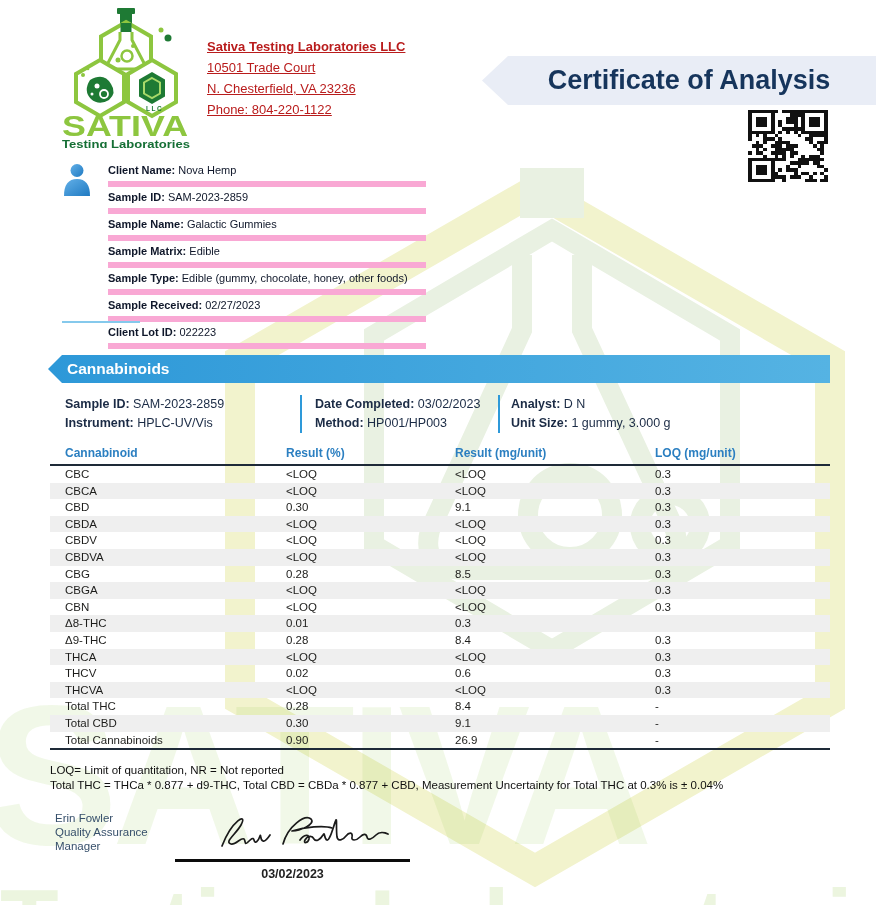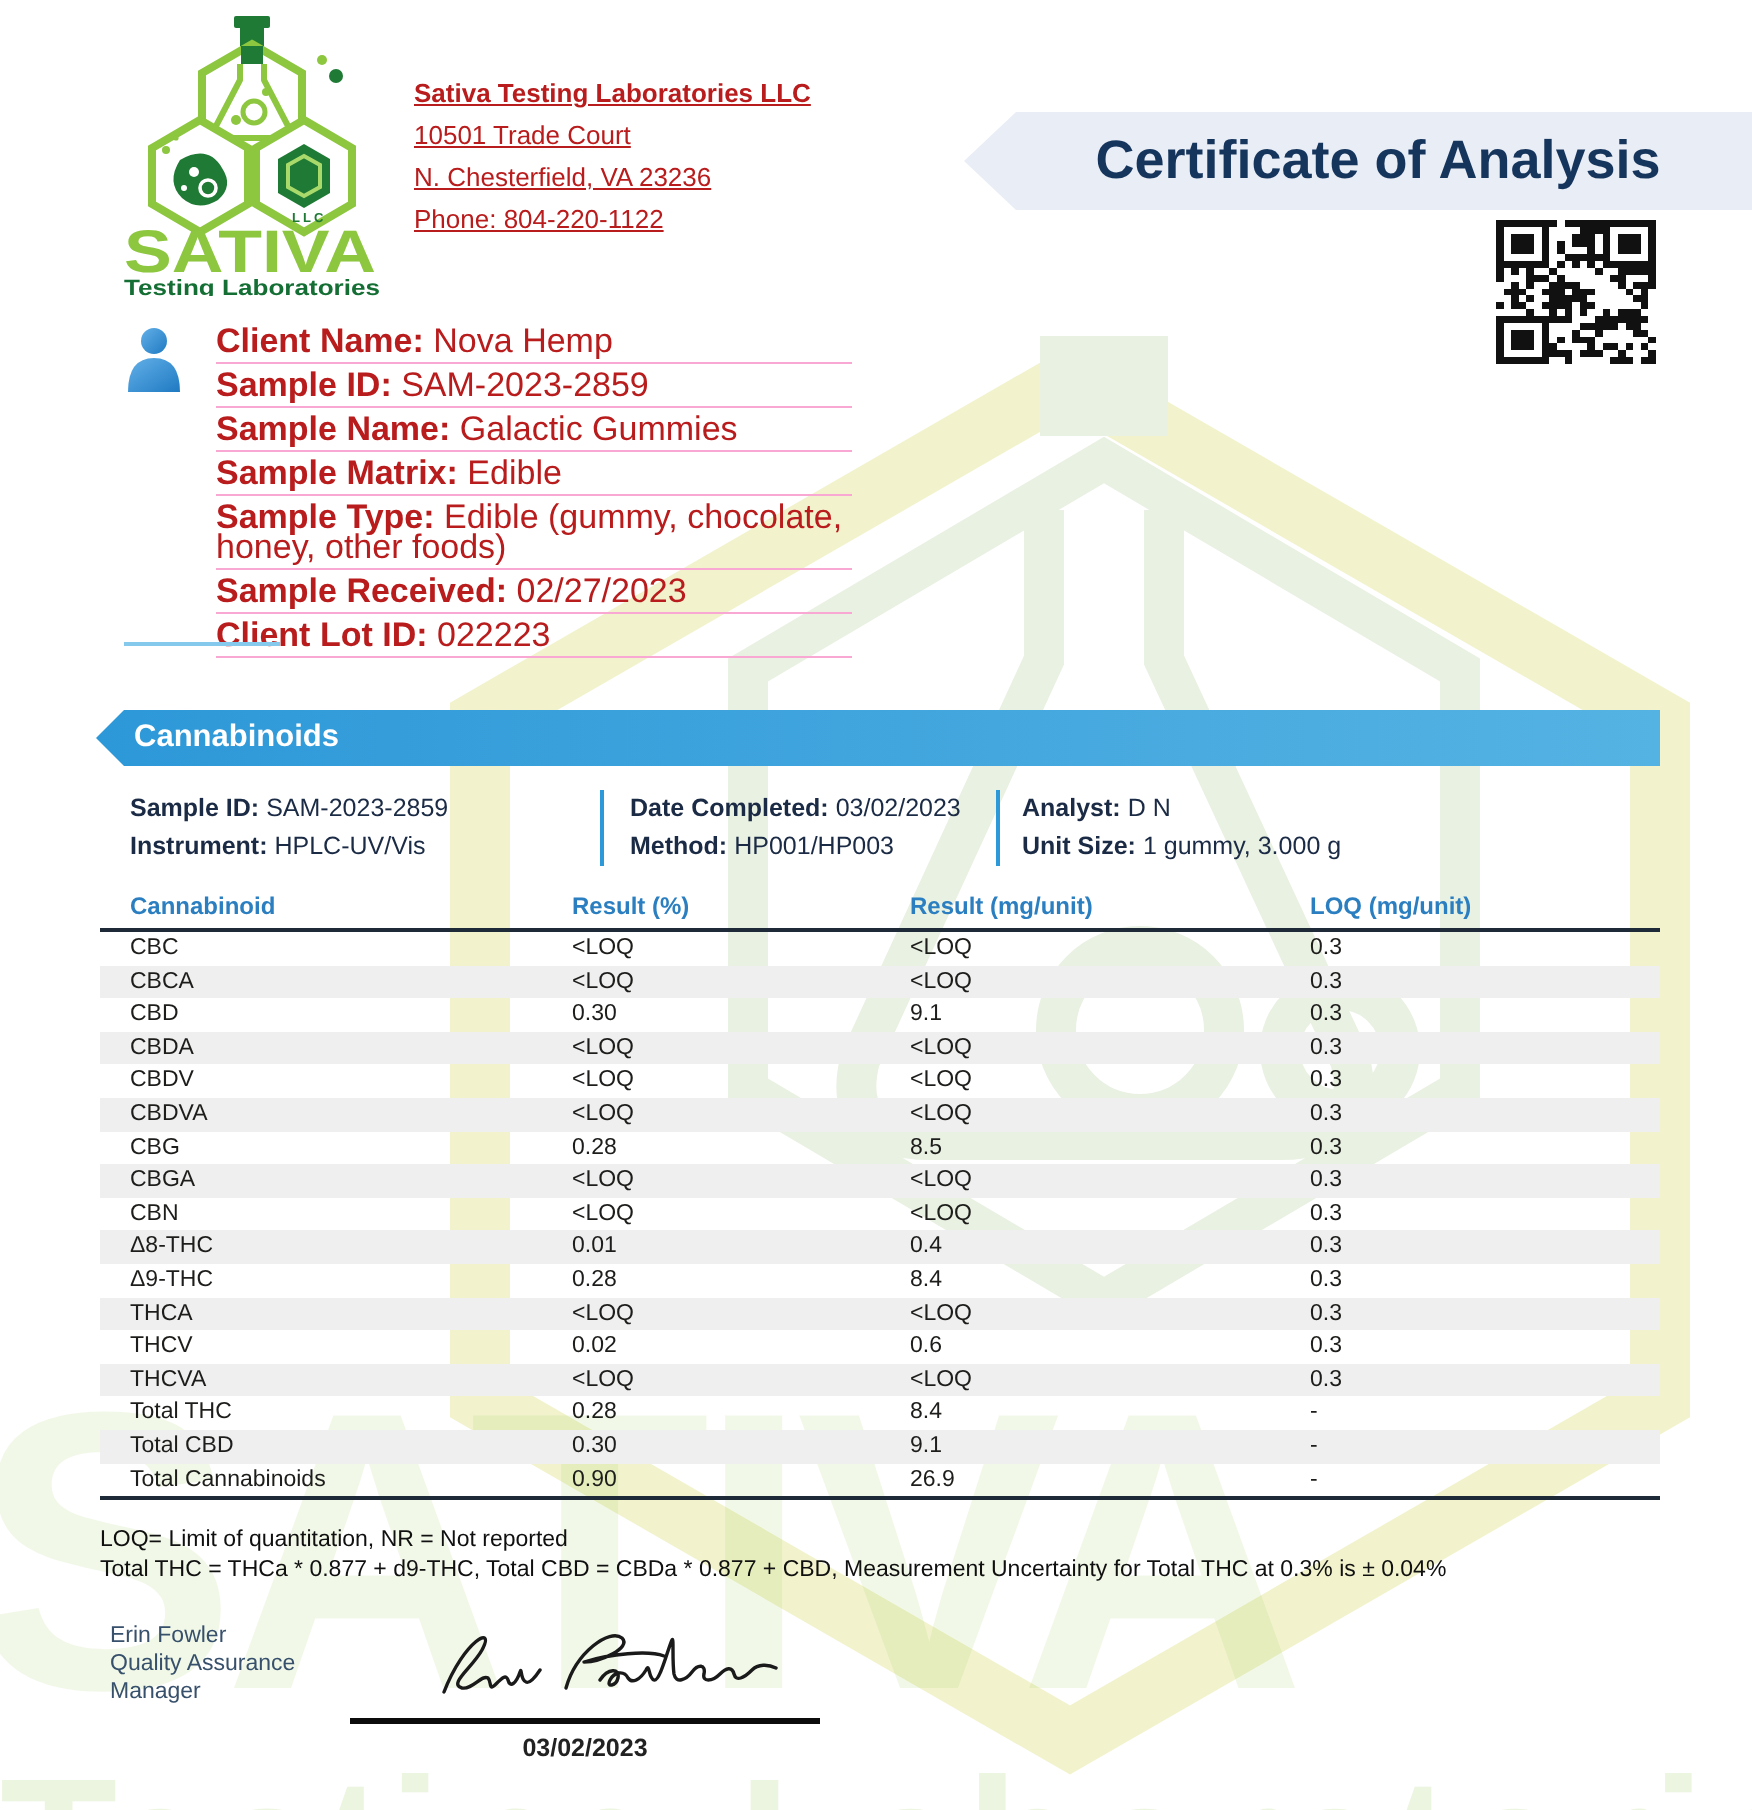--- a/index.html
+++ b/index.html
@@ -30,22 +30,22 @@
     clip-path:polygon(0 50%, 26px 0, 100% 0, 100% 100%, 26px 100%);
     display:flex;align-items:center;justify-content:center;text-align:right;
   }
   #cert-banner span{font-size:27px;font-weight:bold;color:#16355c;padding-left:20px;}
   #qr{left:748px;top:110px;width:80px;height:72px;}
   #qr svg{width:100%;height:100%;}
   
   #person-icon{left:62px;top:163px;width:30px;height:33px;}
   #client-rows{left:108px;top:160px;width:318px;}
   .crow{
-    font-size:17px;line-height:15px;padding:3px 0 3px 0;
-    border-bottom:1px solid #f9a8d4;color:#b91c1c;
+    font-size:11px;line-height:15px;padding:3px 0 3px 0;
+    border-bottom:6px solid #f9a8d4;color:#0f172a;
   }
   .crow b{font-weight:bold;}
   #client-underline{left:62px;top:321px;width:78px;height:2px;background:#85c9ec;}
   
   #cann-banner{
     left:48px;top:355px;width:782px;height:28px;
     background:linear-gradient(90deg,#2d98d8,#55b3e3);
     clip-path:polygon(0 50%, 14px 0, 100% 0, 100% 100%, 14px 100%);
     display:flex;align-items:center;
   }
@@ -488,21 +488,20 @@
       </div>
       <div class="trow">
         <span>CBN</span>
         <span>&lt;LOQ</span>
         <span>&lt;LOQ</span>
         <span>0.3</span>
       </div>
       <div class="trow">
         <span>Δ8-THC</span>
         <span>0.01</span>
-        <span>0.4</span>
         <span>0.3</span>
       </div>
       <div class="trow">
         <span>Δ9-THC</span>
         <span>0.28</span>
         <span>8.4</span>
         <span>0.3</span>
       </div>
       <div class="trow">
         <span>THCA</span>

